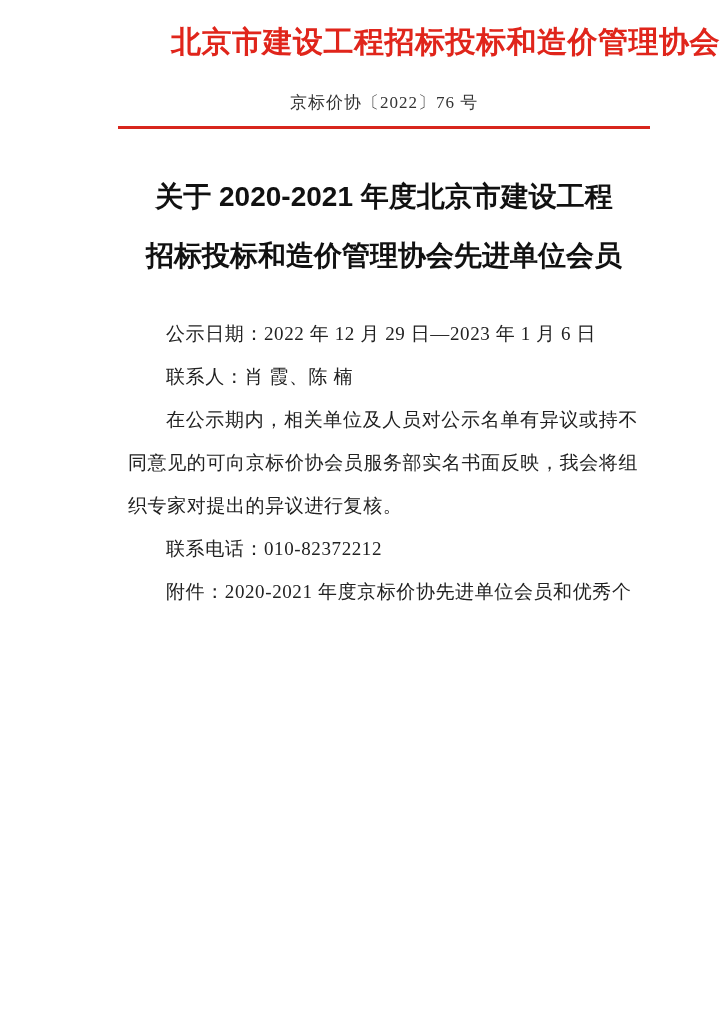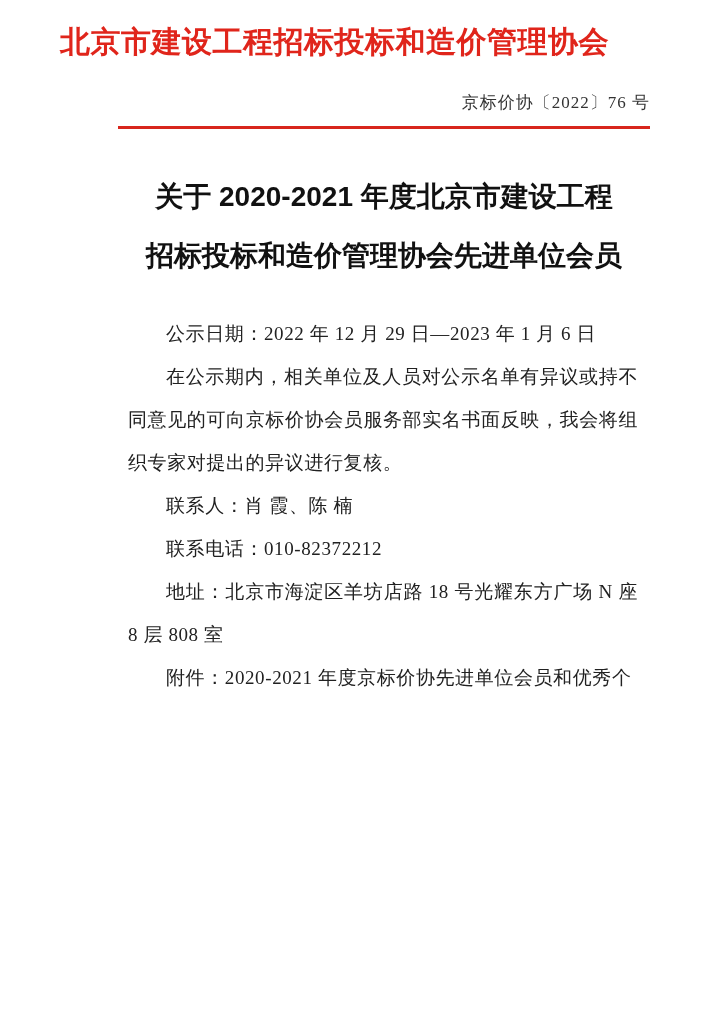--- a/index.html
+++ b/index.html
@@ -9,35 +9,35 @@
     height: 1019px;
     background: #ffffff;
     overflow: hidden;
     font-family: "Liberation Serif", serif;
   }
   .org-title {
     position: absolute;
     top: 20px;
     left: 60px;
     width: 660px;
-    text-align: left;
+    text-align: right;
     color: #e0251b;
     font-family: "Liberation Serif", serif;
     font-weight: 700;
     font-size: 30px;
     line-height: 44px;
     letter-spacing: 0.5px;
     white-space: nowrap;
   }
   .doc-number {
     position: absolute;
     top: 90px;
     left: 118px;
     width: 532px;
-    text-align: right;
+    text-align: center;
     font-family: "Liberation Serif", serif;
     font-size: 17px;
     line-height: 26px;
     color: #333333;
     letter-spacing: 1px;
     white-space: nowrap;
   }
   .red-rule {
     position: absolute;
     top: 126px;
@@ -85,20 +85,19 @@
 
   <div class="red-rule"></div>
 
   <div class="doc-title">
     <div class="t-line">关于 2020-2021 年度北京市建设工程</div>
     <div class="t-line">招标投标和造价管理协会先进单位会员</div>
   </div>
 
   <div class="doc-body">
     <p class="para">公示日期：2022 年 12 月 29 日—2023 年 1 月 6 日</p>
+    <p class="para">联系人：肖 霞、陈 楠</p>
     <p class="para">在公示期内，相关单位及人员对公示名单有异议或持不同意见的可向京标价协会员服务部实名书面反映，我会将组织专家对提出的异议进行复核。</p>
-    <p class="para">联系人：肖 霞、陈 楠</p>
     <p class="para">联系电话：010-82372212</p>
-    <p class="para">地址：北京市海淀区羊坊店路 18 号光耀东方广场 N 座 8 层 808 室</p>
     <p class="para">附件：2020-2021 年度京标价协先进单位会员和优秀个</p>
   </div>
 
 </div>
 
 </body></html>

